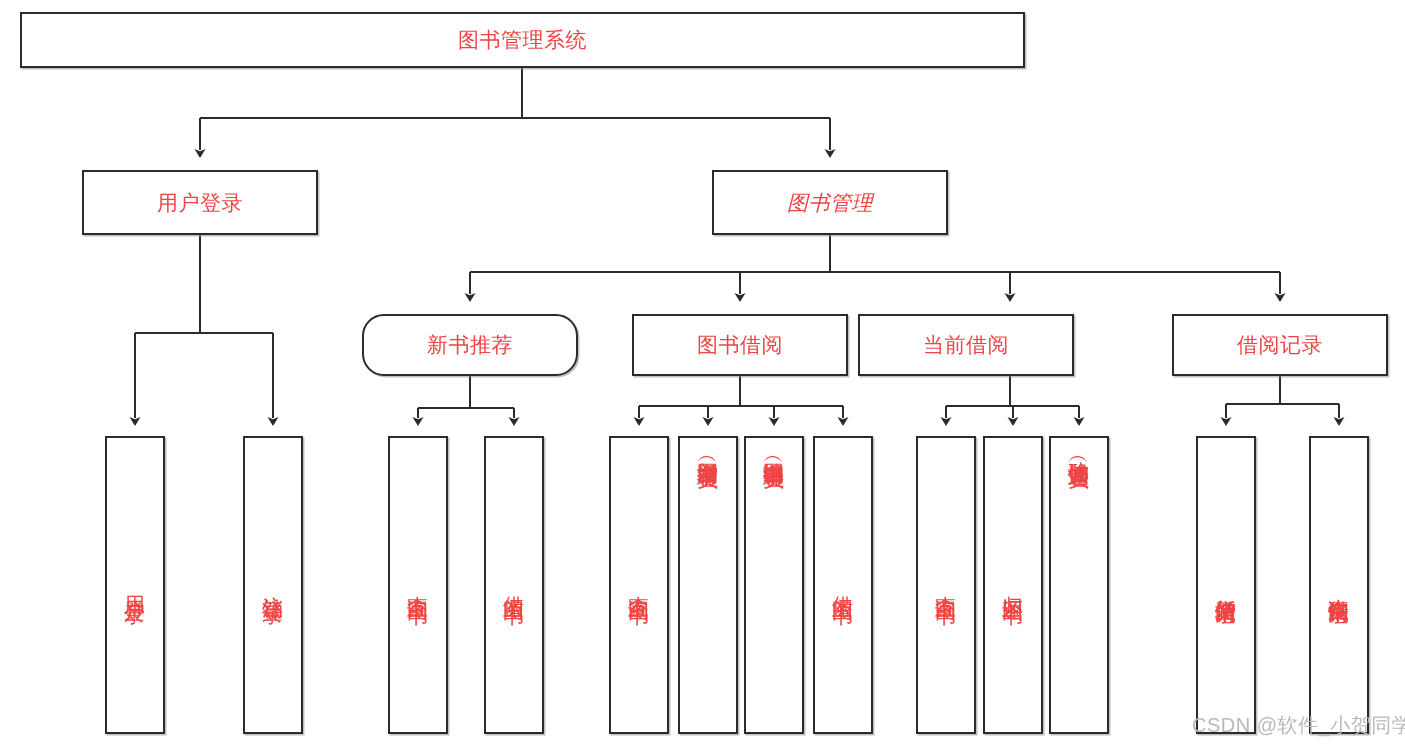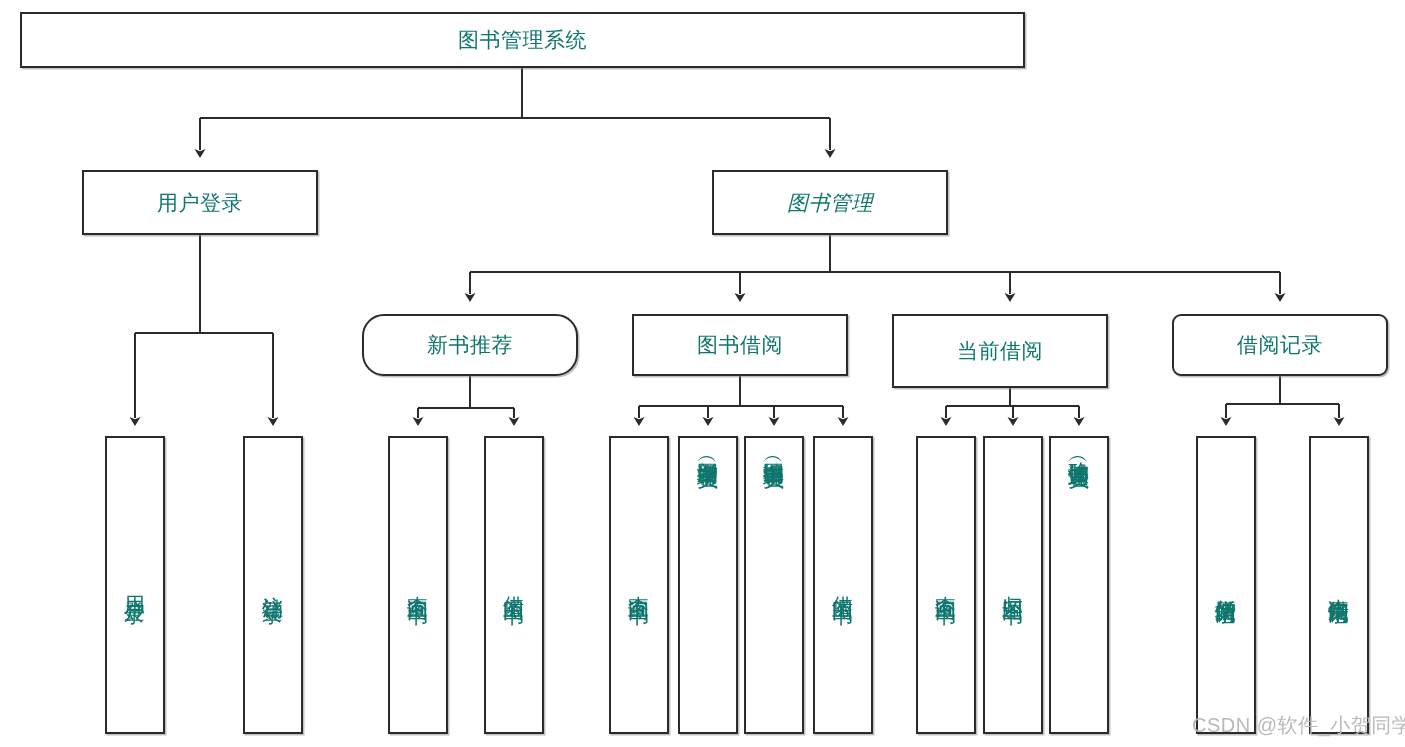--- a/index.html
+++ b/index.html
@@ -26,21 +26,21 @@
     pointer-events: none;
   }
   .node {
     position: absolute;
     box-sizing: border-box;
     background: #ffffff;
     border: 2px solid #2b2b2b;
     display: flex;
     align-items: center;
     justify-content: center;
-    color: #0f766e;
+    color: #ef4444;
     box-shadow: 1.5px 1.5px 0 rgba(140,140,140,0.55);
   }
   .node-h {
     font-size: 21px;
     letter-spacing: 0.5px;
     white-space: nowrap;
   }
   .node-v {
     writing-mode: vertical-rl;
     text-orientation: upright;
@@ -136,24 +136,24 @@
   <div class="node node-h" style="left:712px; top:170px; width:236px; height:65px;font-style:italic;">
     <span>图书管理</span>
   </div>
 
   <div class="node node-h" style="left:362px; top:314px; width:216px; height:62px;border-radius:22px;">
     <span>新书推荐</span>
   </div>
   <div class="node node-h" style="left:632px; top:314px; width:216px; height:62px;justify-content:center;">
     <span>图书借阅</span>
   </div>
-  <div class="node node-h" style="left:892px; top:314px; width:216px; height:74px;text-align:right;">
+  <div class="node node-h" style="left:858px; top:314px; width:216px; height:62px;text-align:right;">
     <span>当前借阅</span>
   </div>
-  <div class="node node-h" style="left:1172px; top:314px; width:216px; height:62px;border-radius:9px;">
+  <div class="node node-h" style="left:1172px; top:314px; width:216px; height:62px;">
     <span>借阅记录</span>
   </div>
 
   <div class="node leaf" style="left:105px; top:436px; width:60px; height:298px;">
     <span class="node-v">用户登录</span>
   </div>
   <div class="node leaf" style="left:243px; top:436px; width:60px; height:298px;">
     <span class="node-v">注销登录</span>
   </div>
 

